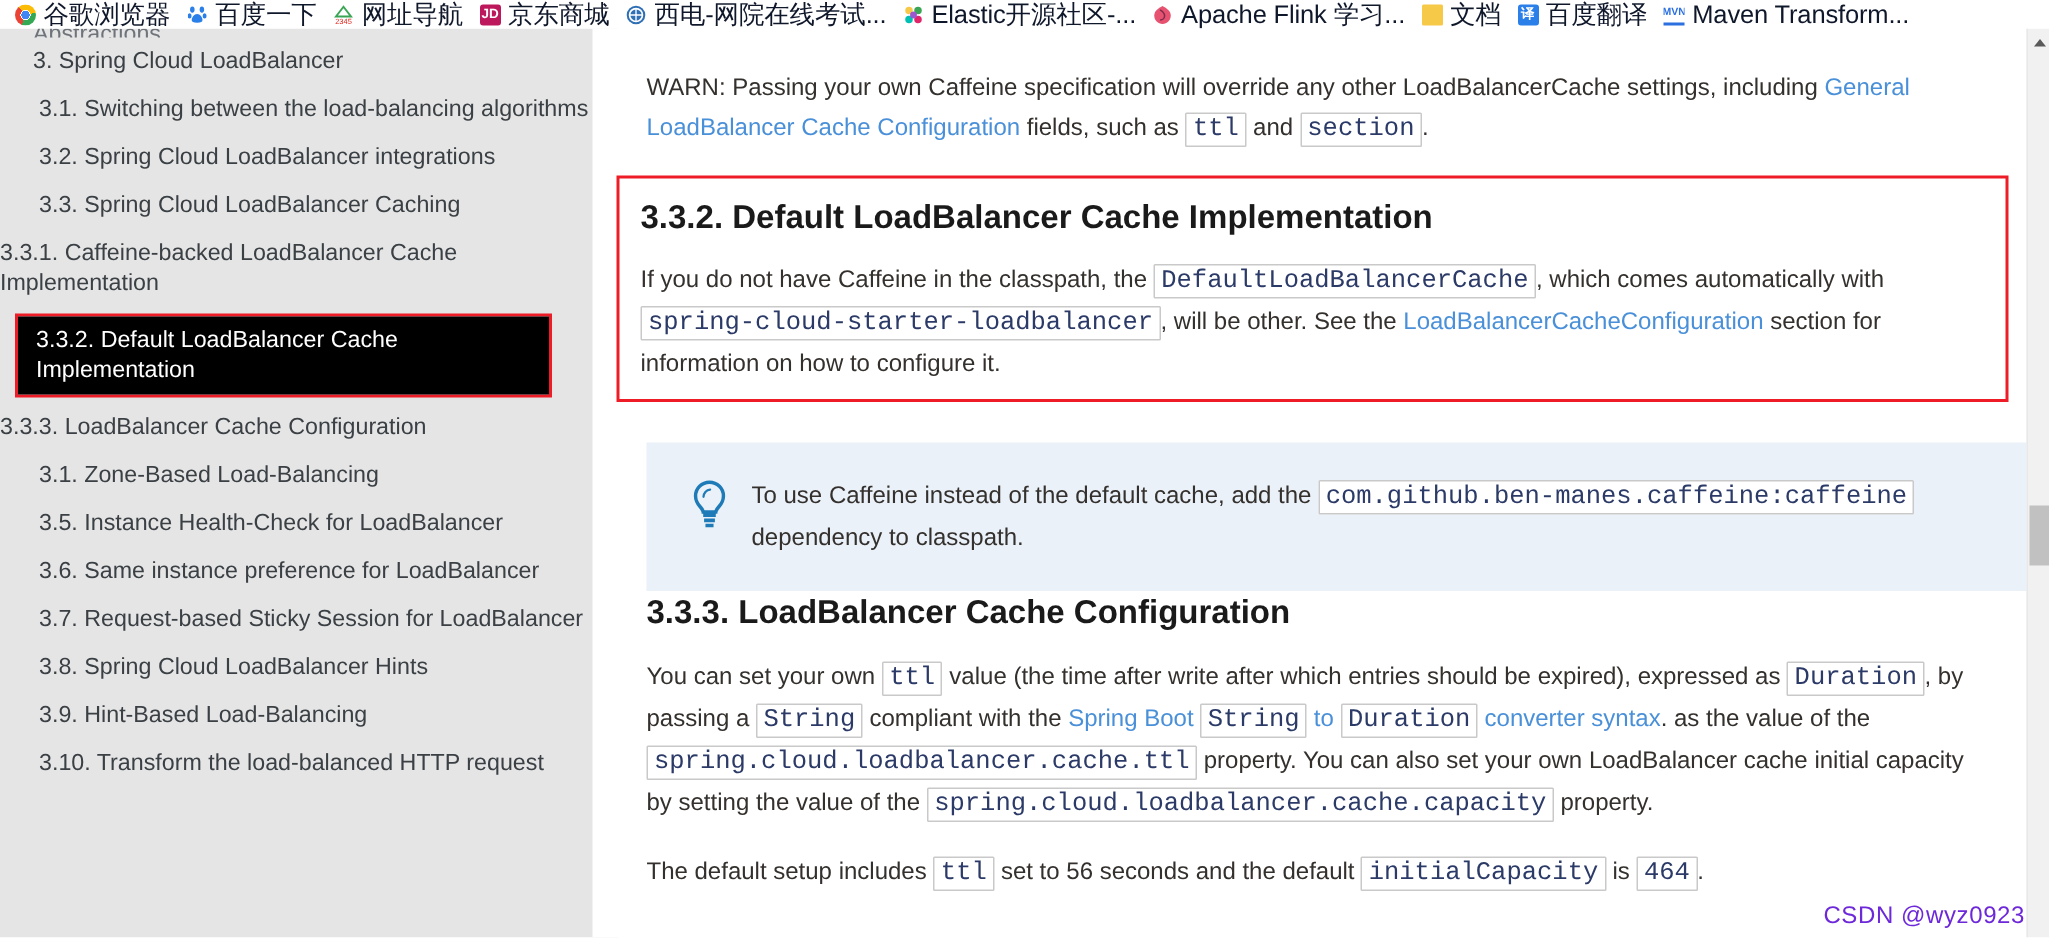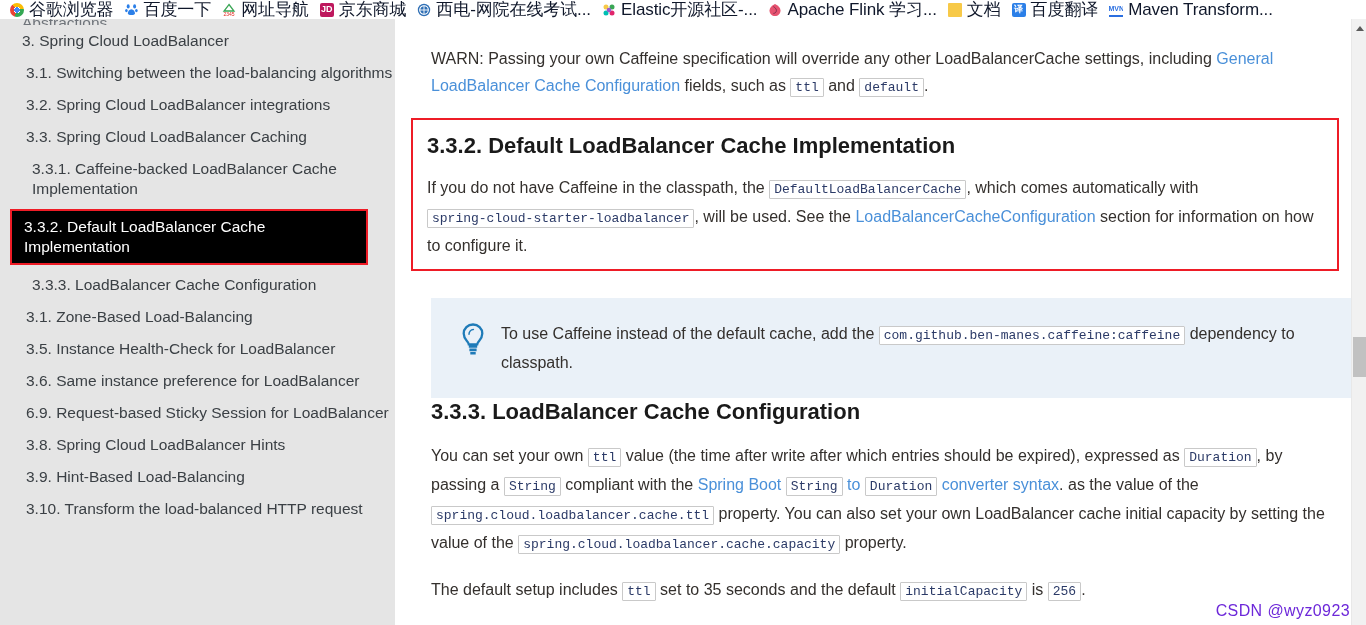--- a/index.html
+++ b/index.html
@@ -70,21 +70,21 @@
   }
   .nav-item {
     font-size: 15.5px;
     color: #3b4045;
     line-height: 20px;
     padding: 6px 18px 6px 0;
     cursor: pointer;
   }
   .nav-item.lvl1 { padding-left: 22px; }
   .nav-item.lvl2 { padding-left: 26px; }
-  .nav-item.lvl3 { padding-left: 32px; }
+  .nav-item.lvl3 { }
   .nav-item.clipped-top {
     color: #6f747a;
     height: 12px; padding-top: 0; padding-bottom: 0;
     overflow: hidden; line-height: 20px;
     margin-top: -8px;
   }
   .nav-item.active {
     background: #000000; color: #ffffff;
     display: block;
     margin-left: 14px;
@@ -131,21 +131,21 @@
     overflow: hidden;
   }
   .content p, .content .para {
     font-size: 16px; line-height: 27px; color: #34302d;
     margin: 0 0 10px 0;
     font-family: "Liberation Sans", sans-serif;
   }
   a.link { color: #4a90d9; text-decoration: none; cursor: pointer; }
   code, .code {
     font-family: "Liberation Mono", monospace;
-    font-size: 13px;
+    font-size: 17px;
     color: #2b3a67;
     border: 1px solid #c9c9c9;
     background: #ffffff;
     padding: 1px 4px;
     white-space: nowrap;
     border-radius: 1px;
   }
   h3.sect {
     font-size: 22px; font-weight: bold; color: #1a1a1a;
     margin: 0 0 16px 0; line-height: 28px;
@@ -280,56 +280,56 @@
     <div class="nav-item lvl3">3.3.1. Caffeine-backed LoadBalancer Cache Implementation</div>
 
     <div class="active-wrap">
       <div class="nav-item active" style="margin-left:0;width:100%;">3.3.2. Default LoadBalancer Cache Implementation</div>
     </div>
 
     <div class="nav-item lvl3">3.3.3. LoadBalancer Cache Configuration</div>
     <div class="nav-item lvl2">3.1. Zone-Based Load-Balancing</div>
     <div class="nav-item lvl2">3.5. Instance Health-Check for LoadBalancer</div>
     <div class="nav-item lvl2">3.6. Same instance preference for LoadBalancer</div>
-    <div class="nav-item lvl2">6.9. Request-based Sticky Session for LoadBalancer</div>
+    <div class="nav-item lvl2">3.7. Request-based Sticky Session for LoadBalancer</div>
     <div class="nav-item lvl2">3.8. Spring Cloud LoadBalancer Hints</div>
     <div class="nav-item lvl2">3.9. Hint-Based Load-Balancing</div>
     <div class="nav-item lvl2">3.10. Transform the load-balanced HTTP request</div>
 
     <div class="sb-scroll">
       <div class="sb-arrow-up"></div>
       <div class="sb-thumb sidebar-thumb"></div>
     </div>
   </div>
 
   <div class="content">
 
-    <p class="para warn-para"><span>WARN: Passing your own Caffeine specification will override any other LoadBalancerCache settings, including </span><a class="link">General LoadBalancer Cache Configuration</a><span> fields, such as </span><code>ttl</code><span> and </span><code>default</code><span>.</span></p>
+    <p class="para warn-para"><span>WARN: Passing your own Caffeine specification will override any other LoadBalancerCache settings, including </span><a class="link">General LoadBalancer Cache Configuration</a><span> fields, such as </span><code>ttl</code><span> and </span><code>section</code><span>.</span></p>
 
     <div class="highlight-box">
       <h3 class="sect">3.3.2. Default LoadBalancer Cache Implementation</h3>
-      <p><span>If you do not have Caffeine in the classpath, the </span><code>DefaultLoadBalancerCache</code><span>, which comes automatically with </span><code>spring-cloud-starter-loadbalancer</code><span>, will be used. See the </span><a class="link">LoadBalancerCacheConfiguration</a><span> section for information on how to configure it.</span></p>
+      <p><span>If you do not have Caffeine in the classpath, the </span><code>DefaultLoadBalancerCache</code><span>, which comes automatically with </span><code>spring-cloud-starter-loadbalancer</code><span>, will be other. See the </span><a class="link">LoadBalancerCacheConfiguration</a><span> section for information on how to configure it.</span></p>
     </div>
 
     <div class="tip-box">
       <div class="tip-icon">
         <svg width="28" height="36" viewBox="0 0 28 36">
           <path d="M14 2.5c-5.2 0-9.3 4.1-9.3 9.1 0 3.3 1.6 5.6 3.2 7.4 1.1 1.2 1.8 2.2 1.9 3.3h8.4c.1-1.1.8-2.1 1.9-3.3 1.6-1.8 3.2-4.1 3.2-7.4 0-5-4.1-9.1-9.3-9.1z" fill="none" stroke="#1f7bb8" stroke-width="2.3"></path>
           <path d="M9.8 22.3h8.4v3.4H9.8zM10.4 26.6h7.2v2.6h-7.2zM11.3 30.1h5.4v2.4h-5.4z" fill="#1f7bb8"></path>
           <path d="M10 12.2c0-2.5 1.9-4.6 4.4-4.8" fill="none" stroke="#1f7bb8" stroke-width="1.5" stroke-linecap="round"></path>
         </svg>
       </div>
       <div class="tip-text"><span>To use Caffeine instead of the default cache, add the </span><code>com.github.ben-manes.caffeine:caffeine</code><span> dependency to classpath.</span></div>
     </div>
 
     <h3 class="sect sect2">3.3.3. LoadBalancer Cache Configuration</h3>
 
     <p class="para"><span>You can set your own </span><code>ttl</code><span> value (the time after write after which entries should be expired), expressed as </span><code>Duration</code><span>, by passing a </span><code>String</code><span> compliant with the </span><a class="link">Spring Boot</a><span>&nbsp;</span><code>String</code><span>&nbsp;</span><a class="link">to</a><span>&nbsp;</span><code>Duration</code><span>&nbsp;</span><a class="link">converter syntax</a><span>. as the value of the </span><code>spring.cloud.loadbalancer.cache.ttl</code><span> property. You can also set your own LoadBalancer cache initial capacity by setting the value of the </span><code>spring.cloud.loadbalancer.cache.capacity</code><span> property.</span></p>
 
-    <p class="para" style="margin-top:18px;"><span>The default setup includes </span><code>ttl</code><span> set to 35 seconds and the default </span><code>initialCapacity</code><span> is </span><code>256</code><span>.</span></p>
+    <p class="para" style="margin-top:18px;"><span>The default setup includes </span><code>ttl</code><span> set to 56 seconds and the default </span><code>initialCapacity</code><span> is </span><code>464</code><span>.</span></p>
 
   </div>
 
   <div class="win-scroll">
     <div class="sb-arrow-up"></div>
     <div class="sb-thumb"></div>
   </div>
 
   <div class="watermark">CSDN @wyz0923</div>
 </div>

